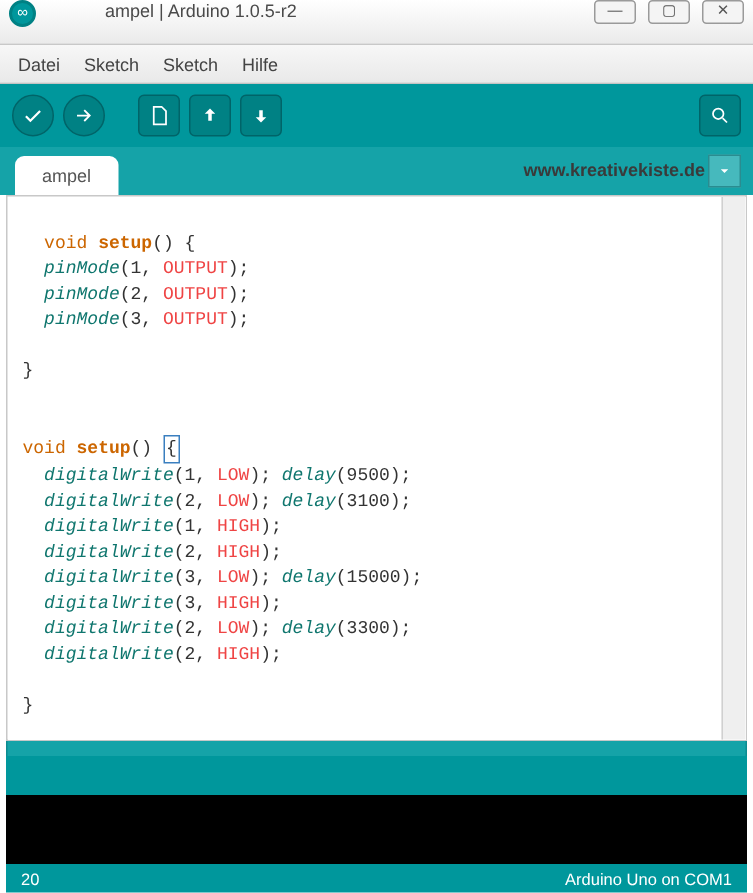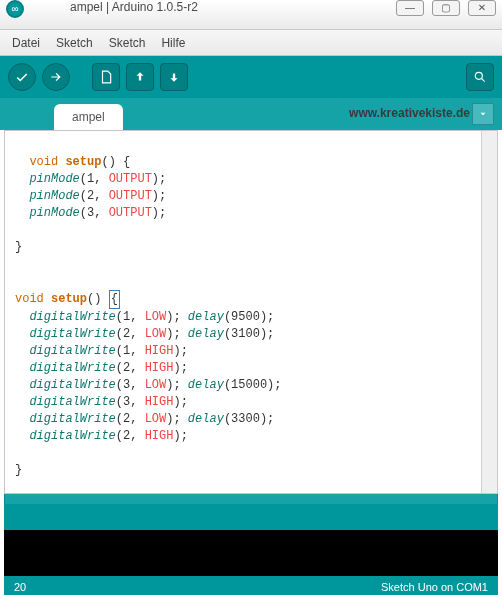--- a/index.html
+++ b/index.html
@@ -15,21 +15,21 @@
 .menubar { height: 26px; background: linear-gradient(#f7f7f7,#e9e9e9); border-bottom: 1px solid #c4c4c4; display: flex; align-items: center; padding: 0 6px; gap: 4px; font-size: 12px; color: #444; }
 .menuitem { padding: 3px 6px; cursor: default; }
 
 .toolbar { height: 42px; background: #00979c; display: flex; align-items: center; padding: 0 8px; gap: 6px; }
 .tbtn { width: 28px; height: 28px; border-radius: 4px; background: #008184; border: 1px solid #006468; display: flex; align-items: center; justify-content: center; color: #fff; cursor: pointer; }
 .tbtn.round { border-radius: 50%; width: 28px; height: 28px; }
 .toolbar-spacer { flex: 1; }
 .tbtn svg { width: 14px; height: 14px; fill: #fff; }
 
 .tabbar { height: 32px; background: #15a3a8; display: flex; align-items: flex-end; padding-left: 10px; position: relative; }
-.tab { background: #fff; border-top-left-radius: 6px; border-top-right-radius: 6px; padding: 6px 18px; font-size: 12px; color: #555; margin-right: 6px; cursor: pointer; margin-left: 44px; }
+.tab { background: #fff; border-top-left-radius: 6px; border-top-right-radius: 6px; padding: 6px 18px; font-size: 12px; color: #555; margin-right: 6px; cursor: pointer; }
 .tabbar-right { position: absolute; right: 32px; top: 8px; font-size: 12px; font-weight: bold; color: #3a3a3a; }
 .tabbar-drop { position: absolute; right: 8px; top: 5px; width: 22px; height: 22px; background: #46b9bd; border: 1px solid #2a8c90; display: flex; align-items: center; justify-content: center; cursor: pointer; }
 .tabbar-drop svg { width: 10px; height: 10px; fill: #fff; }
 
 .editor { background: #fff; border: 1px solid #c8c8c8; margin: 0 4px; height: 364px; padding: 6px 10px; font-family: Consolas, "Courier New", monospace; font-size: 12px; line-height: 17px; white-space: pre; overflow: auto; color: #333; position: relative; }
 .editor .kw-type { color: #cc6600; }
 .editor .kw-name { color: #cc6600; font-weight: bold; }
 .editor .kw-func { color: #0f766e; font-style: italic; }
 .editor .kw-const { color: #ef4444; }
 .editor .cur-box { display: inline-block; border: 1px solid #3a7fbf; padding: 0 1px; }
@@ -130,14 +130,14 @@
 }
 <div class="scrollbar-v"></div>
 </div>
 
 <div class="editor-sep"></div>
 <div class="editor-sep2"></div>
 <div class="console"></div>
 
 <div class="statusbar">
   <span>20</span>
-  <span class="sb-right">Sketch Uno on COM1</span>
+  <span class="sb-right">Arduino Uno on COM1</span>
 </div>
 
 </body></html>

